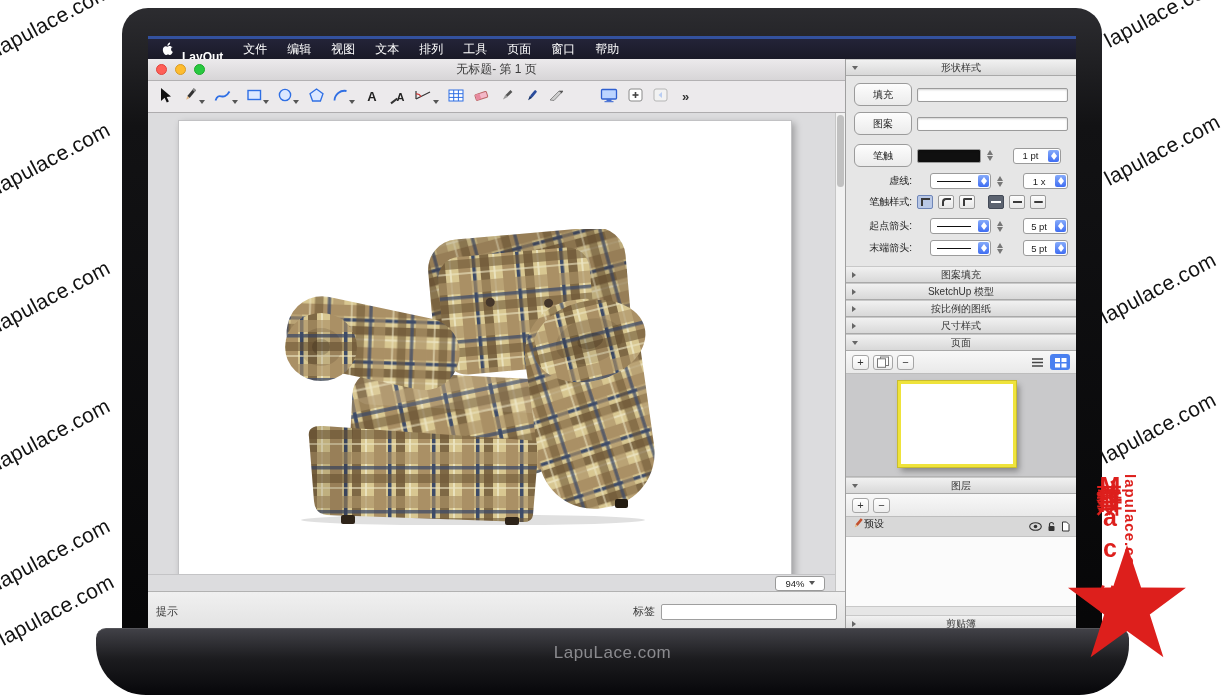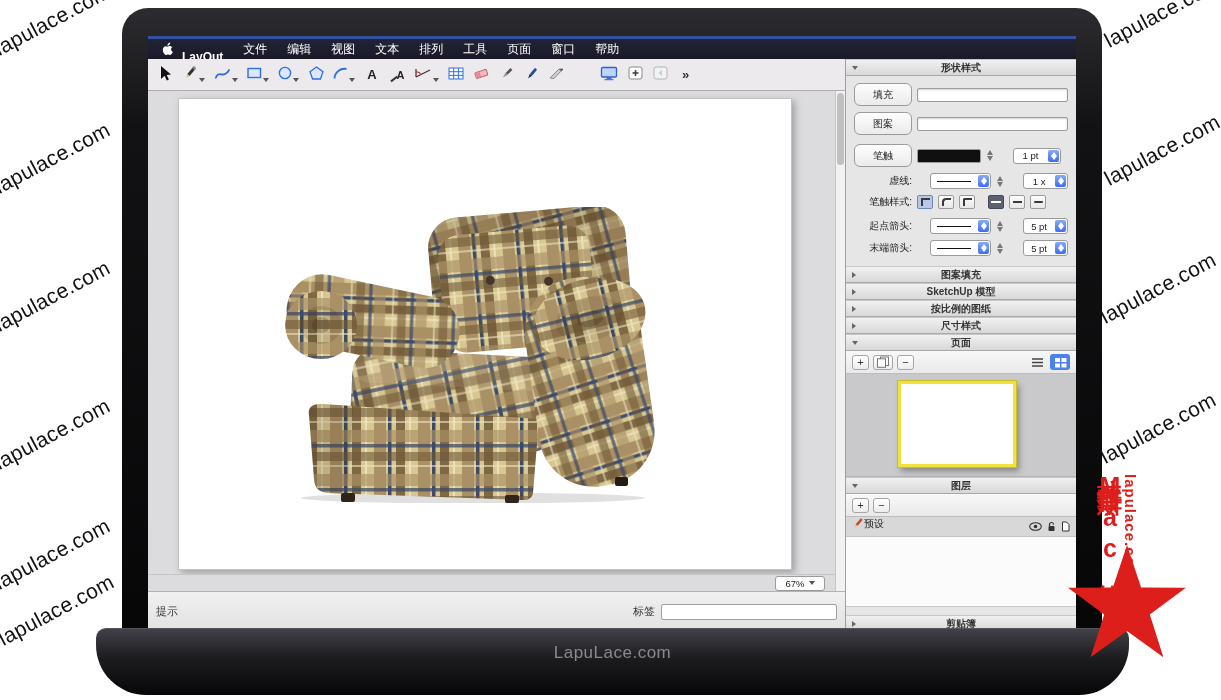--- a/index.html
+++ b/index.html
@@ -58,21 +58,21 @@
   .zoomrow{height:16px;background:#dcdcde;border-top:1px solid #c4c4c6;display:flex;align-items:center;justify-content:flex-end;padding:0 10px;}
   .zoombox{width:48px;height:13px;background:#fff;border:1px solid #9a9a9a;border-radius:3px;display:flex;align-items:center;justify-content:center;gap:4px;font-size:9.5px;color:#222;}
   .zcar{width:0;height:0;border-left:3px solid transparent;border-right:3px solid transparent;border-top:4px solid #555;}
 
   .status{height:23px;background:linear-gradient(#f0f0f0,#e2e2e2);border-top:1px solid #b2b2b2;display:flex;align-items:center;padding:8px 8px;font-size:11px;color:#333;}
   .taggroup{margin-left:auto;display:flex;align-items:center;gap:6px;}
   .tag-input{width:168px;height:14px;border:1px solid #9f9f9f;background:#fff;font-size:11px;padding:0 3px;border-radius:2px;}
 
   
   .tray{width:230px;background:#e6e6e6;display:flex;flex-direction:column;font-size:10px;color:#222;min-height:0;}
-  .shead{height:15px;line-height:15px;flex:none;background:linear-gradient(#f1f1f1,#d8d8d8);border-top:1px solid #c8c8c8;border-bottom:1px solid #a9a9a9;text-align:center;font-weight:bold;font-size:10px;color:#333;position:relative;}
+  .shead{height:15px;line-height:15px;flex:none;background:linear-gradient(#f1f1f1,#d8d8d8);border-top:1px solid #c8c8c8;border-bottom:1px solid #a9a9a9;text-align:center;font-weight:normal;font-size:10px;color:#333;position:relative;}
   .disc{position:absolute;left:6px;top:5px;width:0;height:0;border-top:3px solid transparent;border-bottom:3px solid transparent;border-left:4px solid #666;}
   .disc.open{border-left:3px solid transparent;border-right:3px solid transparent;border-top:4px solid #666;border-bottom:0;top:6px;}
 
   .shape-body{flex:none;padding:7px 8px 4px 8px;background:#e6e6e6;}
   .srow{display:flex;align-items:center;gap:5px;margin-bottom:6px;}
   .sbtn{width:58px;height:23px;flex:none;background:linear-gradient(#fdfdfd,#ebebeb);border:1px solid #9b9b9b;border-radius:6px;font-size:10px;display:flex;align-items:center;justify-content:center;color:#222;box-sizing:border-box;}
   .well{flex:1;height:12px;background:#fff;border:1px solid #9b9b9b;border-radius:2px;box-shadow:inset 0 1px 2px rgba(0,0,0,.18);}
   .well.black{flex:none;width:62px;background:#101010;}
   .lbl{width:58px;flex:none;text-align:right;font-size:10px;color:#222;}
   .combo{position:relative;height:14px;background:#fff;border:1px solid #9b9b9b;border-radius:3px;display:flex;align-items:center;justify-content:center;font-size:9.5px;color:#222;padding-right:13px;box-sizing:content-box;margin-left:13px;}
@@ -130,20 +130,28 @@
         <span class="menu-item">工具</span>
         <span class="menu-item">页面</span>
         <span class="menu-item">窗口</span>
         <span class="menu-item">帮助</span>
       </div>
 
       <div class="winrow">
 
         <div class="leftcol">
 
+          <div class="titlebar">
+            <span class="wintitle">无标题- 第 1 页</span>
+            <span class="lights">
+              <span class="light red"></span>
+              <span class="light yellow"></span>
+              <span class="light green"></span>
+            </span>
+          </div>
 
           <div class="toolbar">
             <button class="tb">
               <span><svg width="15" height="17" viewBox="0 0 15 17">
                     <path d="M3 1 L3 14 L6.6 10.8 L8.8 15.6 L10.9 14.6 L8.7 9.9 L13 9.4 Z" fill="#111"></path>
                   </svg></span>
             </button>
             <button class="tb">
               <span><svg width="16" height="16">
                     <g transform="rotate(40 8 8)">
@@ -325,21 +333,21 @@
                     </g>
 
                     <rect x="58" y="286" width="14" height="9" rx="2" fill="#2e2419"></rect>
                     <rect x="222" y="288" width="14" height="8" rx="2" fill="#2e2419"></rect>
                     <rect x="332" y="270" width="13" height="9" rx="2" fill="#241c12"></rect>
                   </svg>
                 </div>
               </div>
               <div class="zoomrow">
                 <span class="zoombox">
-                  <span>67%</span>
+                  <span>94%</span>
                   <span class="zcar"></span>
                 </span>
               </div>
             </div>
             <div class="vscroll">
               <div class="vthumb"></div>
             </div>
           </div>
 
           <div class="status">

